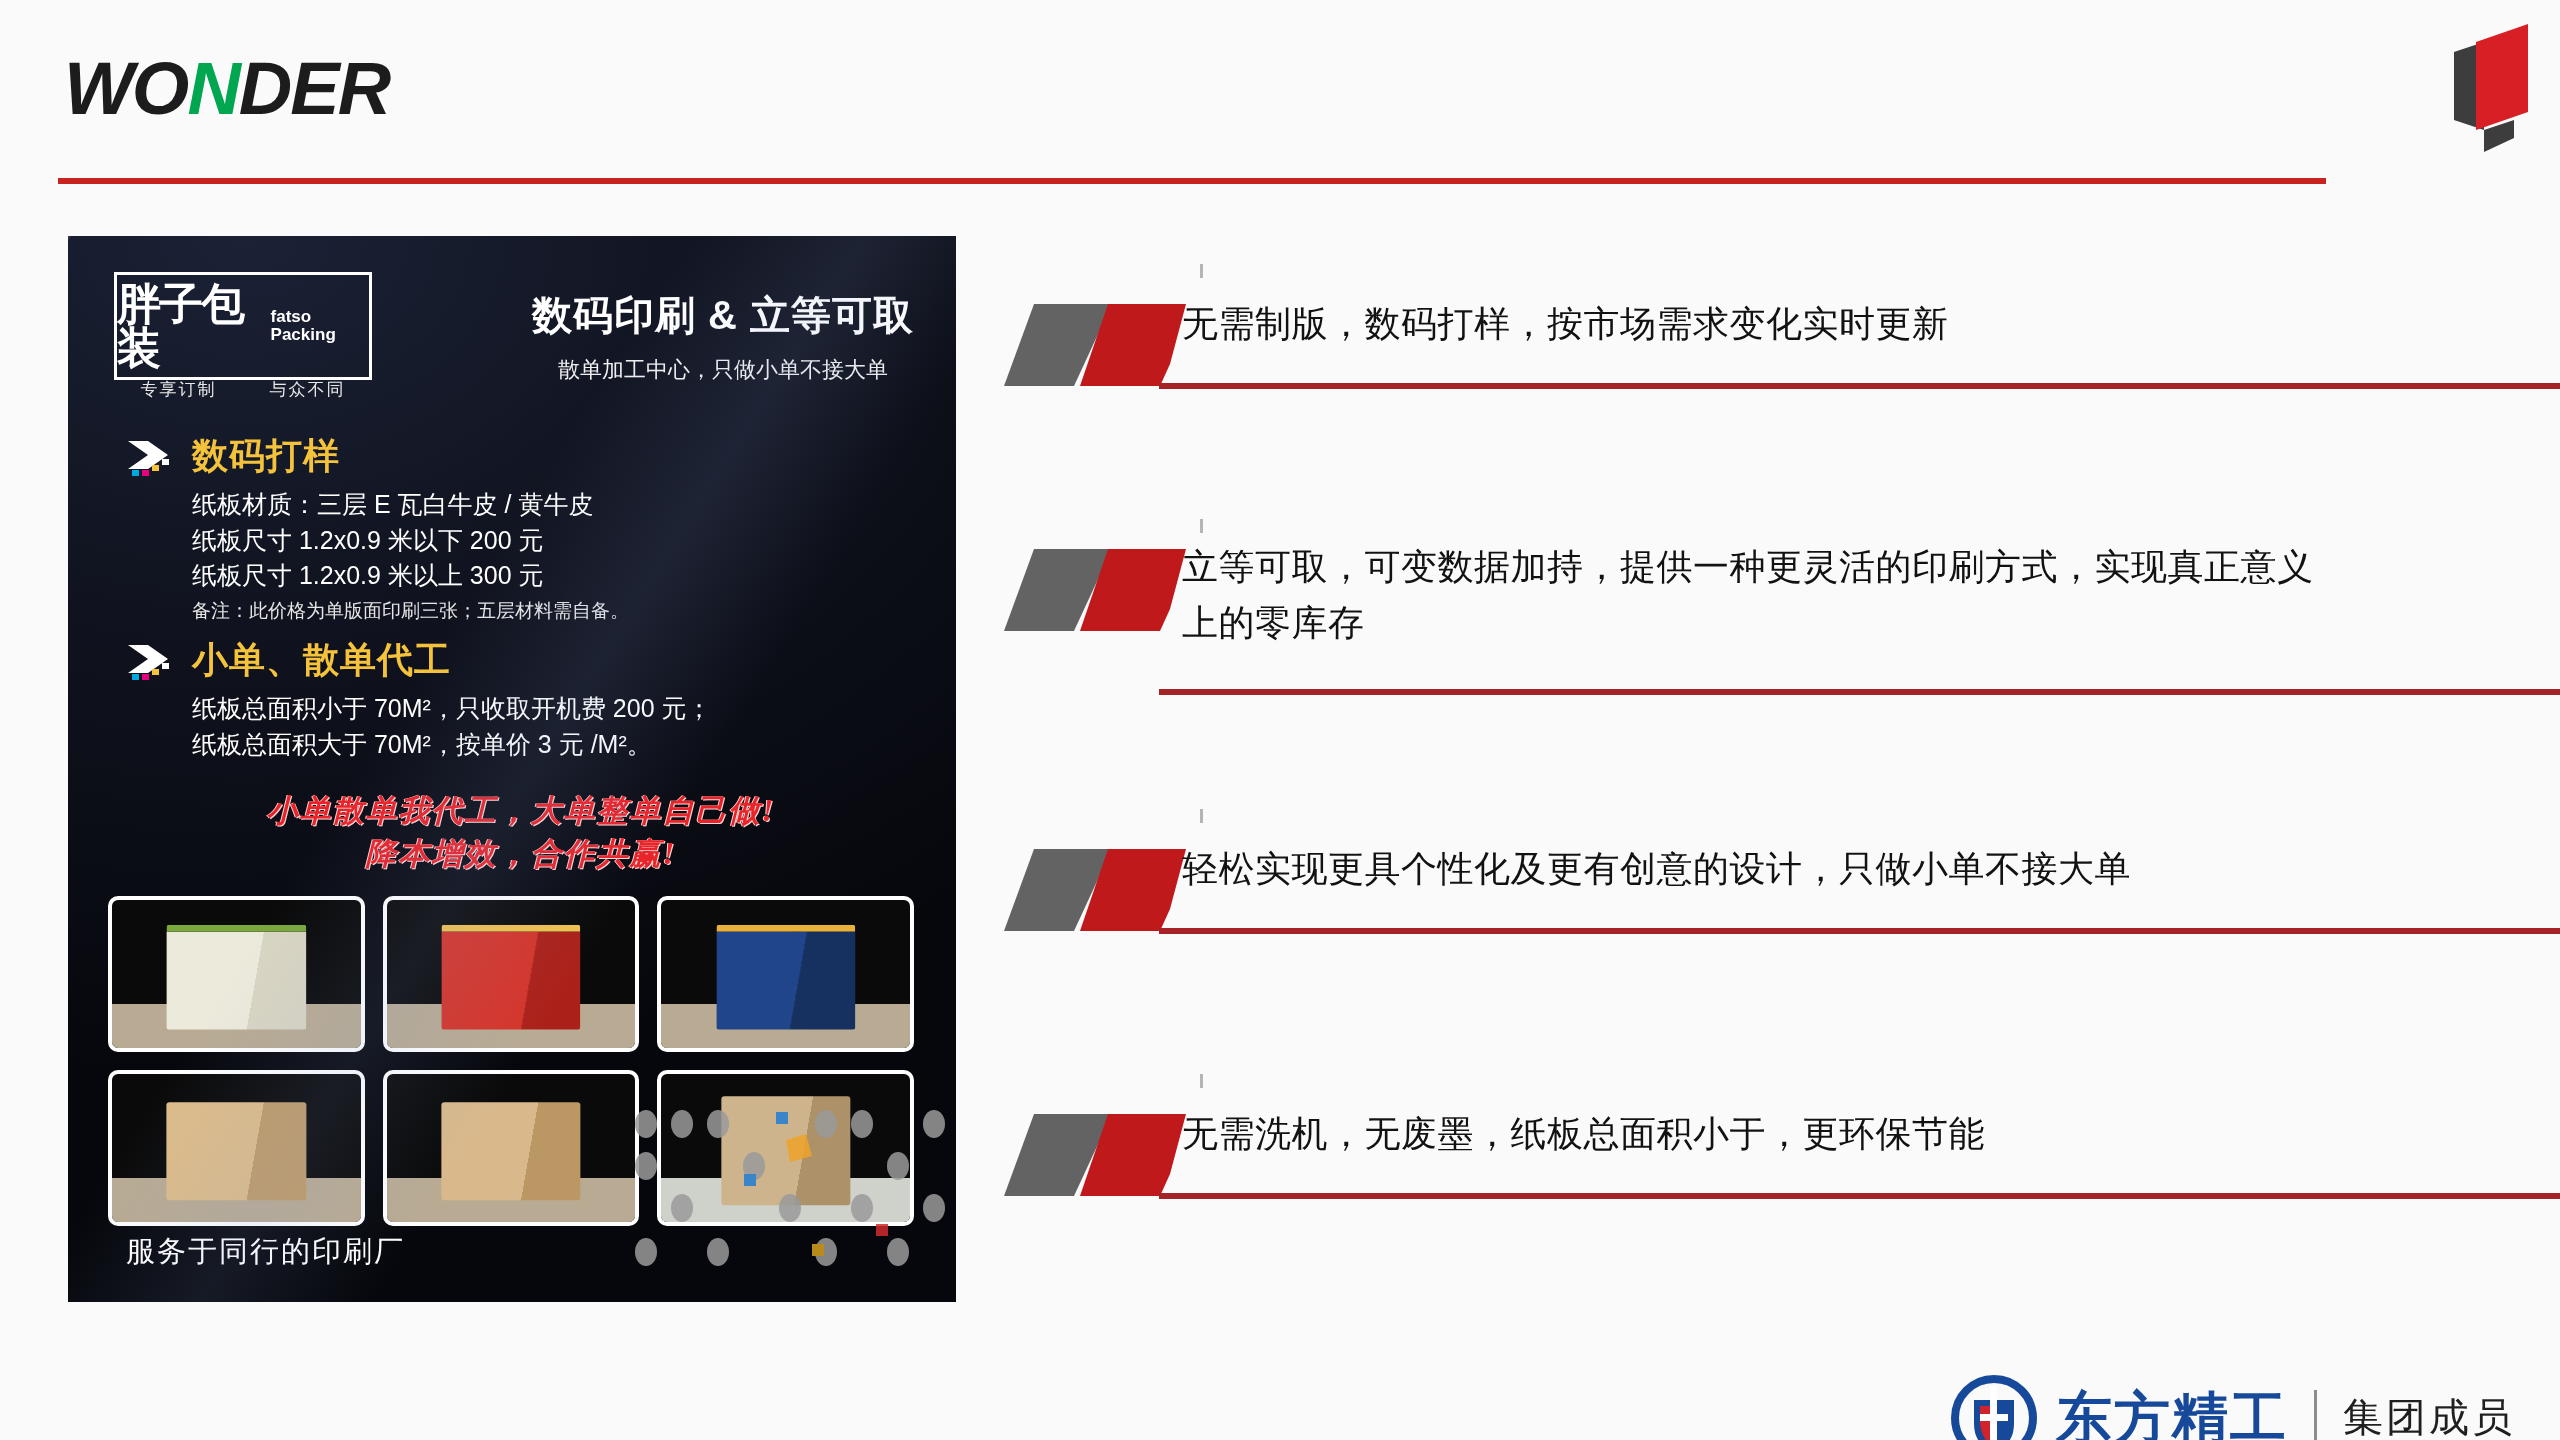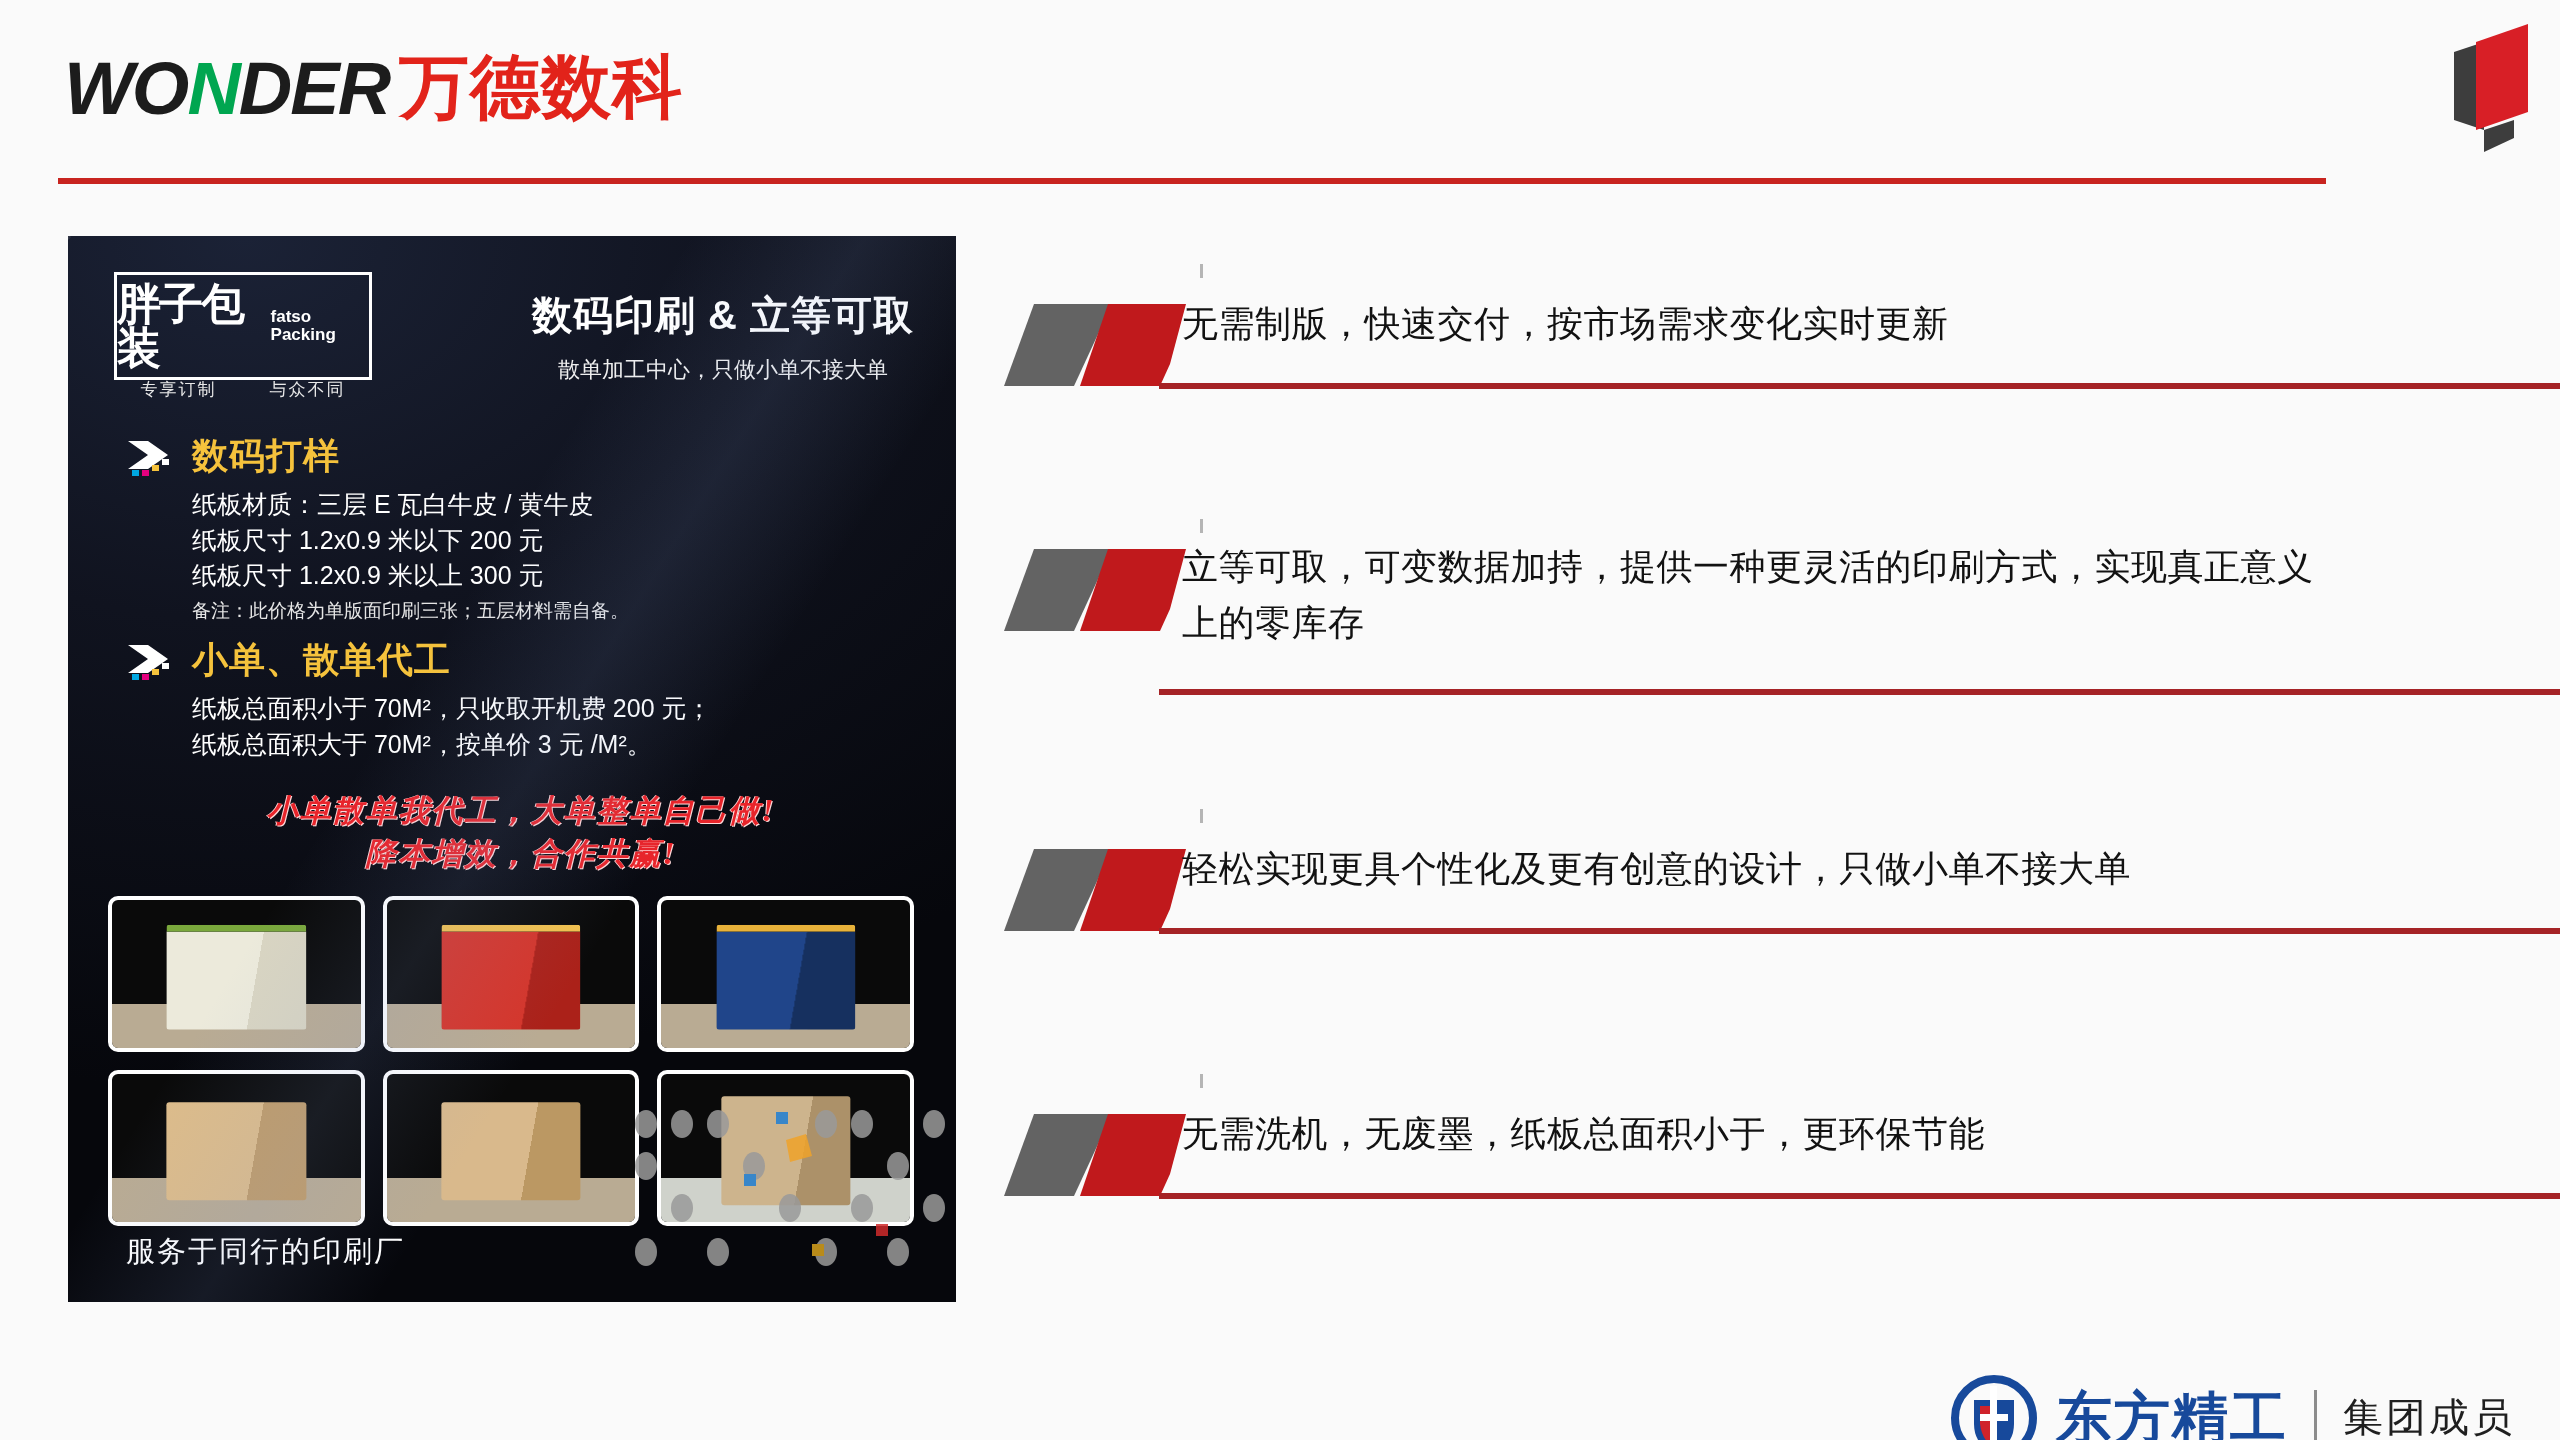--- a/index.html
+++ b/index.html
@@ -109,21 +109,20 @@
 </style>
 </head>
 <body>
 
 <div id="header">
 
   <div id="brand-logo">
     <span class="wonder-word w-blk">WO</span>
       <span class="wonder-word w-grn">N</span>
       <span class="wonder-word w-blk">DER</span>
-    <span class="brand-cn">万德数科</span>
   </div>
 
 
   <svg id="corner-mark" viewBox="0 0 86 144">
     <polygon points="6,44 36,34 36,122 6,112" fill="#3d3d3d"></polygon>
     <polygon points="36,122 66,112 66,130 36,144" fill="#3d3d3d"></polygon>
     <polygon points="28,34 80,16 80,104 28,122" fill="#d81f26"></polygon>
   </svg>
 
   <div id="header-rule"></div>
@@ -243,21 +242,21 @@
   <div id="poster-footer">服务于同行的印刷厂</div>
 </div>
 
 <div class="bullet" style="top:300px;">
   <div class="tick" style="left:196px;top:-36px;"></div>
   <svg class="marks" viewBox="0 0 190 92">
     <polygon points="30,4 108,4 70,86 0,86" fill="#636363"></polygon>
     <polygon points="104,4 182,4 166,64 156,86 76,86" fill="#c0191c"></polygon>
   </svg>
   <div class="rule" style="top:83px;width:2176px;"></div>
-  <div class="btext">无需制版，快速交付，按市场需求变化实时更新</div>
+  <div class="btext">无需制版，数码打样，按市场需求变化实时更新</div>
 </div>
 
 <div class="bullet" style="top:545px;">
   <div class="tick" style="left:196px;top:-26px;"></div>
   <svg class="marks" viewBox="0 0 190 92">
     <polygon points="30,4 108,4 70,86 0,86" fill="#636363"></polygon>
     <polygon points="104,4 182,4 166,64 156,86 76,86" fill="#c0191c"></polygon>
   </svg>
   <div class="rule" style="top:144px;width:2176px;"></div>
   <div class="btext" style="top:-6px;">立等可取，可变数据加持，提供一种更灵活的印刷方式，实现真正意义上的零库存</div>

